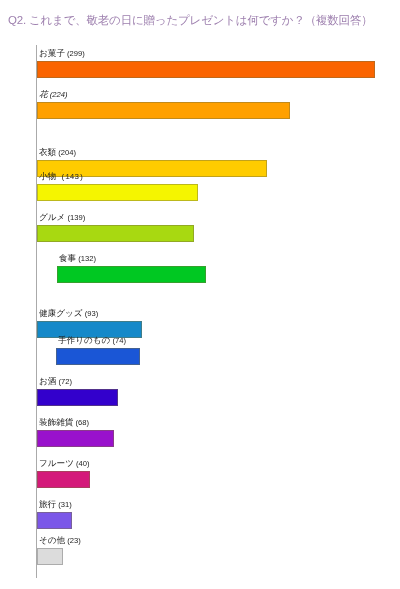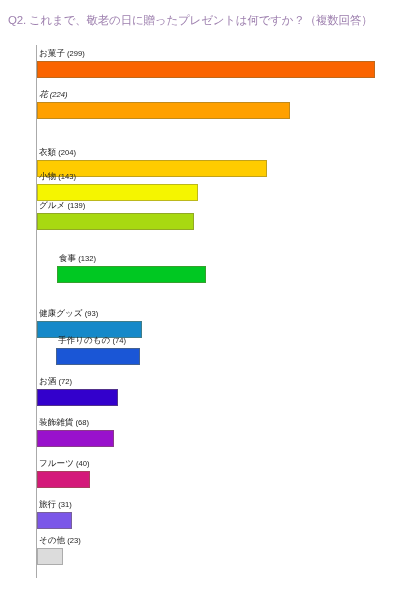--- a/index.html
+++ b/index.html
@@ -91,25 +91,25 @@
           <div class="bar-rect" style="width: 337.571px; background: rgb(250, 100, 0);"></div>
         </div>
         <div class="bar-row" style="top: 44px; font-style: italic;">
           <div class="bar-label"><span class="cat">花</span><span class="cnt"> (224)</span></div>
           <div class="bar-rect" style="width: 252.896px; background: rgb(255, 160, 0);"></div>
         </div>
         <div class="bar-row" style="top: 85px; margin-top: 17px;">
           <div class="bar-label"><span class="cat">衣類</span><span class="cnt"> (204)</span></div>
           <div class="bar-rect" style="width: 230.316px; background: rgb(255, 204, 0);"></div>
         </div>
-        <div class="bar-row" style="top: 126px;">
+        <div class="bar-row" style="top: 126px; font-family: Liberation Mono, monospace;">
           <div class="bar-label"><span class="cat">小物</span><span class="cnt"> (143)</span></div>
           <div class="bar-rect" style="width: 161.447px; background: rgb(245, 245, 0);"></div>
         </div>
-        <div class="bar-row" style="top: 155px;">
+        <div class="bar-row" style="top: 167px;">
           <div class="bar-label"><span class="cat">グルメ</span><span class="cnt"> (139)</span></div>
           <div class="bar-rect" style="width: 156.931px; background: rgb(168, 217, 17);"></div>
         </div>
         <div class="bar-row" style="top: 208px; margin-left: 20px;">
           <div class="bar-label"><span class="cat">食事</span><span class="cnt"> (132)</span></div>
           <div class="bar-rect" style="width: 149.028px; background: rgb(0, 200, 34);"></div>
         </div>
         <div class="bar-row" style="top: 263px;">
           <div class="bar-label"><span class="cat">健康グッズ</span><span class="cnt"> (93)</span></div>
           <div class="bar-rect" style="width: 104.997px; background: rgb(21, 137, 201);"></div>

